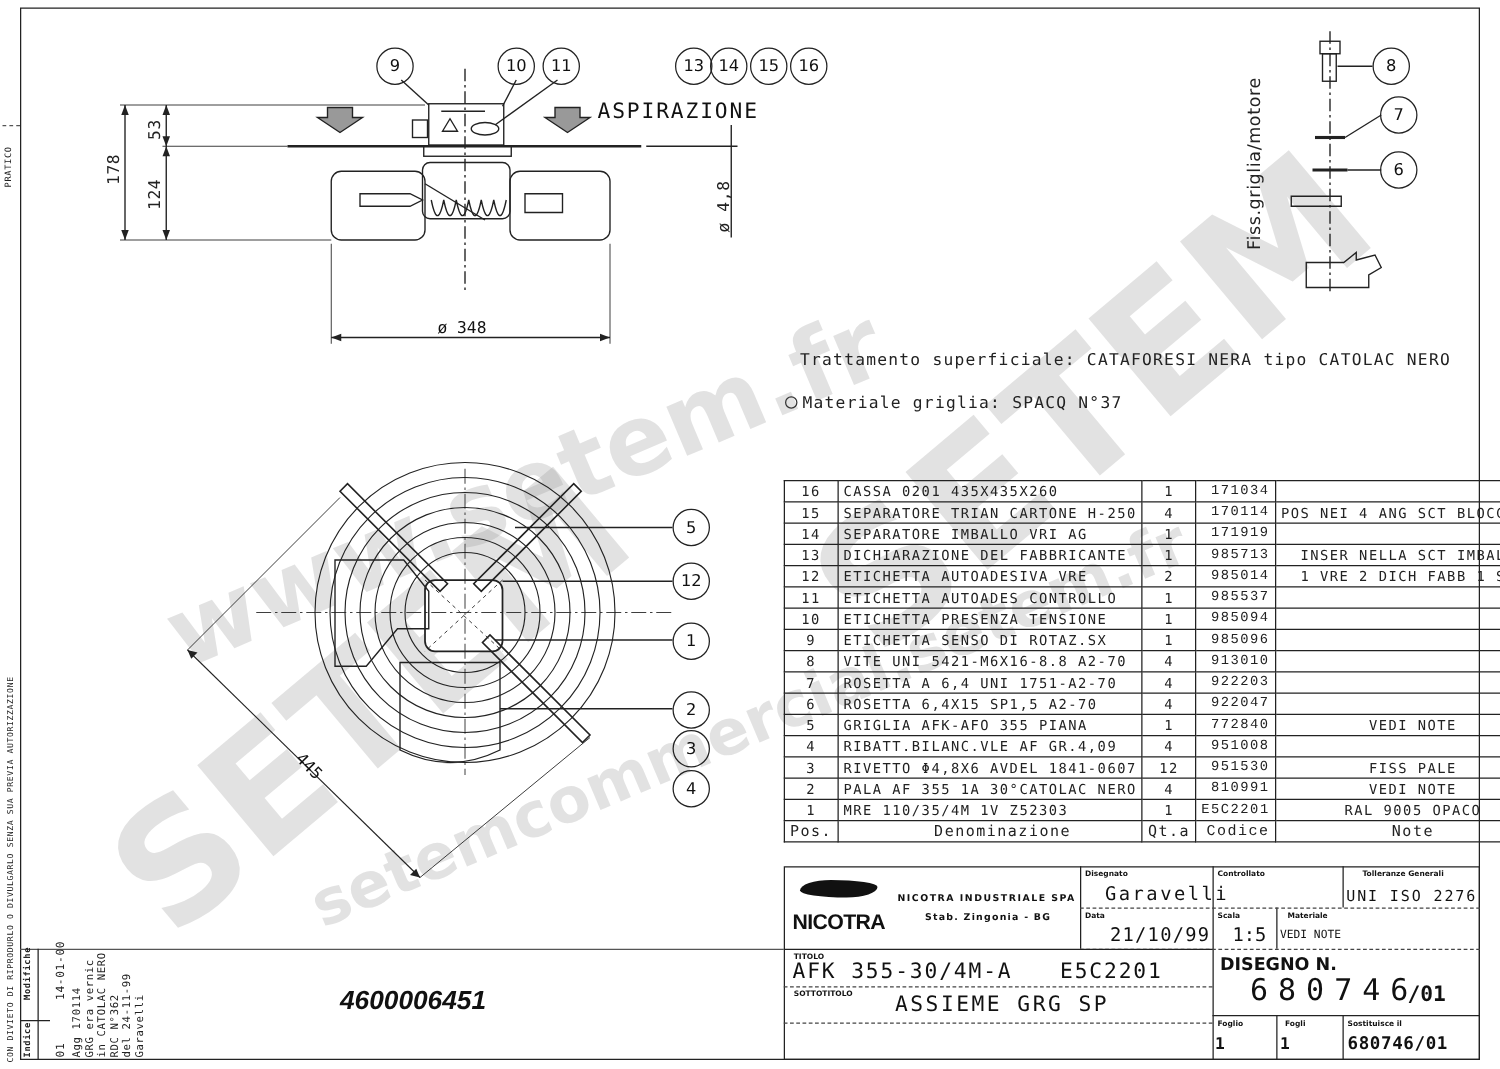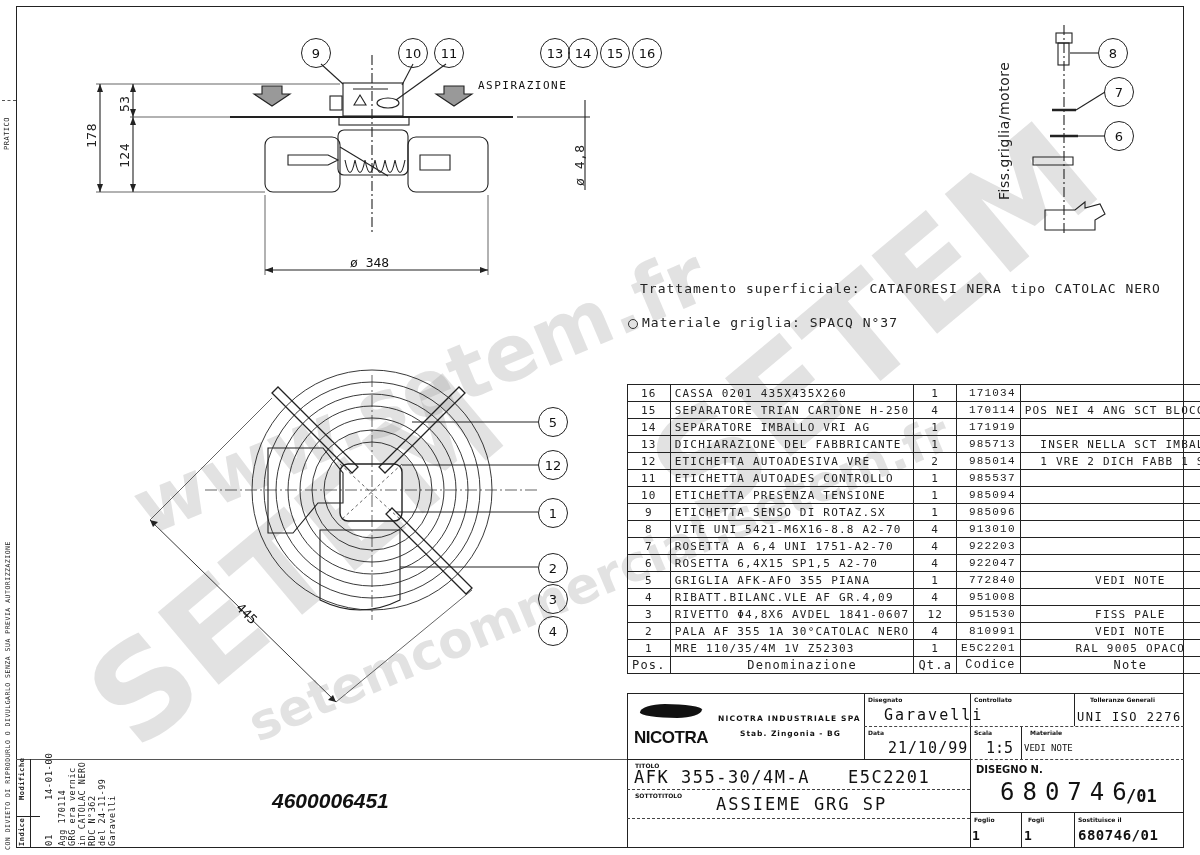--- a/index.html
+++ b/index.html
@@ -143,21 +143,21 @@
 </svg>
 
 <div class="balloon" style="left:301px;top:38px;">9</div>
 <div class="balloon" style="left:398px;top:38px;">10</div>
 <div class="balloon" style="left:434px;top:38px;">11</div>
 <div class="balloon" style="left:540px;top:38px;">13</div>
 <div class="balloon" style="left:568px;top:38px;">14</div>
 <div class="balloon" style="left:600px;top:38px;">15</div>
 <div class="balloon" style="left:632px;top:38px;">16</div>
 
-<div class="abs" style="left:478px;top:79px;font-size:11px;letter-spacing:1.5px;">ASPIRAZIONE</div>
+<div class="abs" style="left:478px;top:79px;font-size:17px;letter-spacing:1.5px;">ASPIRAZIONE</div>
 
 <div class="dim vtext" style="left:84px;top:148px;font-size:13px;font-weight:normal;">178</div>
 <div class="dim vtext" style="left:117px;top:112px;font-size:13px;font-weight:normal;">53</div>
 <div class="dim vtext" style="left:117px;top:168px;font-size:13px;font-weight:normal;">124</div>
 <div class="dim" style="left:350px;top:255px;font-size:13px;font-weight:normal;">ø 348</div>
 <div class="dim vtext" style="left:572px;top:186px;font-size:13px;font-weight:normal;">ø 4,8</div>
 
 <div class="vtext" style="left:996px;top:200px;font-size:14px;font-family:'DejaVu Sans',sans-serif;letter-spacing:.5px;">Fiss.griglia/motore</div>
 <div class="balloon" style="left:1098px;top:38px;">8</div>
 <div class="balloon" style="left:1104px;top:77px;">7</div>
@@ -338,21 +338,21 @@
 <div class="val" style="left:986px;top:739px;font-size:15px;font-weight:normal;">1:5</div>
 <div class="lbl" style="left:1030px;top:729px;">Materiale</div>
 <div class="val" style="left:1024px;top:743px;font-size:9px;">VEDI NOTE</div>
 
 <div class="lbl" style="left:635px;top:762px;">TITOLO</div>
 <div class="val" style="left:634px;top:767px;font-size:17px;letter-spacing:1.5px;">AFK 355-30/4M-A</div>
 <div class="val" style="left:848px;top:767px;font-size:17px;letter-spacing:1.5px;">E5C2201</div>
 <div class="lbl" style="left:635px;top:792px;">SOTTOTITOLO</div>
 <div class="val" style="left:716px;top:794px;font-size:17px;letter-spacing:2px;">ASSIEME GRG SP</div>
 
-<div class="abs" style="left:976px;top:764px;font-family:'DejaVu Sans',sans-serif;font-weight:bold;font-size:10px;">DISEGNO N.</div>
+<div class="abs" style="left:976px;top:764px;font-family:'DejaVu Sans',sans-serif;font-weight:bold;font-size:14px;">DISEGNO N.</div>
 <div class="val" style="left:1000px;top:778px;font-size:24px;letter-spacing:8px;">680746</div>
 <div class="val" style="left:1126px;top:786px;font-size:17px;font-weight:bold;">/01</div>
 
 <div class="lbl" style="left:974px;top:816px;">Foglio</div>
 <div class="val" style="left:972px;top:828px;font-size:13px;font-weight:bold;">1</div>
 <div class="lbl" style="left:1028px;top:816px;">Fogli</div>
 <div class="val" style="left:1024px;top:828px;font-size:13px;font-weight:bold;">1</div>
 <div class="lbl" style="left:1078px;top:816px;">Sostituisce il</div>
 <div class="val" style="left:1078px;top:827px;font-size:14px;font-weight:bold;letter-spacing:.5px;">680746/01</div>
 

